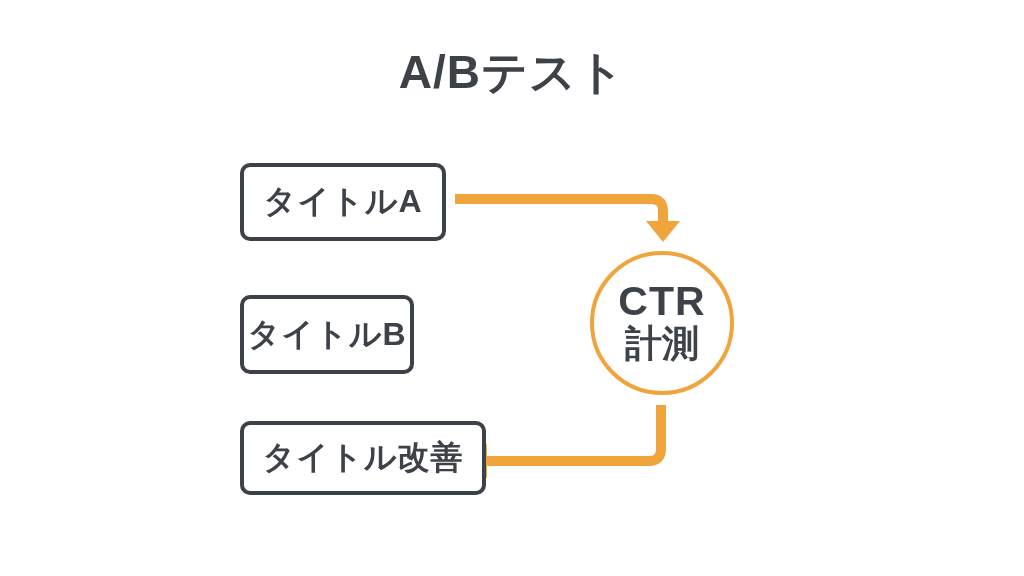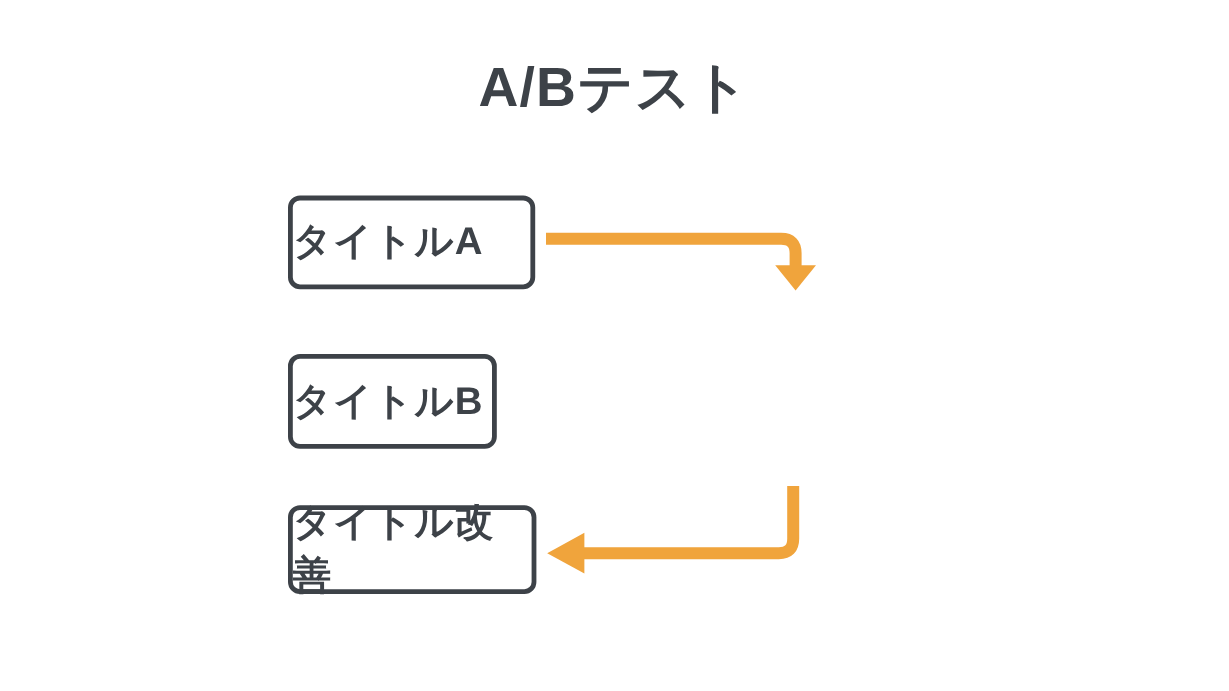--- a/index.html
+++ b/index.html
@@ -27,29 +27,29 @@
     color: var(--dark, #3d4248);
   }
   .node-box {
     position: absolute;
     box-sizing: border-box;
     background: #ffffff;
     border: 4px solid var(--dark, #3d4248);
     border-radius: 10px;
     display: flex;
     align-items: center;
-    justify-content: flex-start;
+    justify-content: center;
     font-size: 32px;
     font-weight: bold;
     letter-spacing: 1px;
     color: var(--dark, #3d4248);
   }
   #box-a { left: 240px; top: 163px; width: 206px; height: 78px; }
   #box-b { left: 240px; top: 295px; width: 174px; height: 79px; }
-  #box-c { left: 240px; top: 421px; width: 207px; height: 74px; }
+  #box-c { left: 240px; top: 421px; width: 246px; height: 74px; }
   .node-circle {
     position: absolute;
     left: 590px;
     top: 251px;
     width: 144px;
     height: 144px;
     box-sizing: border-box;
     background: #ffffff;
     border: 4px solid var(--accent, #f0a43c);
     border-radius: 50%;
@@ -103,14 +103,18 @@
   </div>
 
   <div class="node-box" id="box-b">
     <span>タイトルB</span>
   </div>
 
   <div class="node-box" id="box-c">
     <span>タイトル改善</span>
   </div>
 
+  <div class="node-circle">
+    <span class="line1">CTR</span>
+    <span class="line2">計測</span>
+  </div>
 
 </div>
 
 </body></html>

